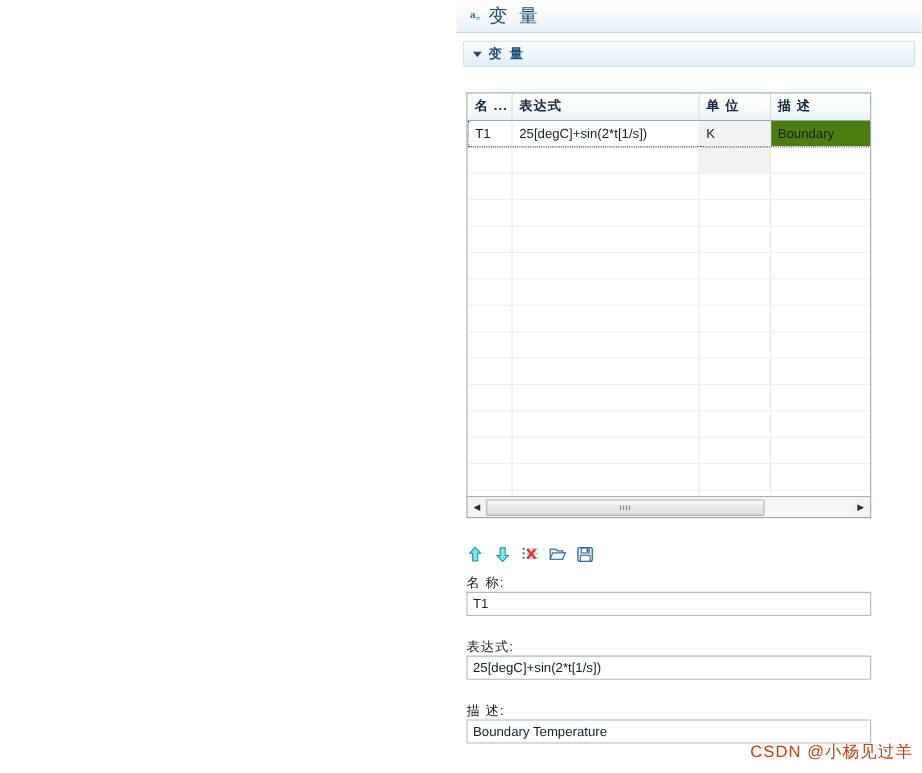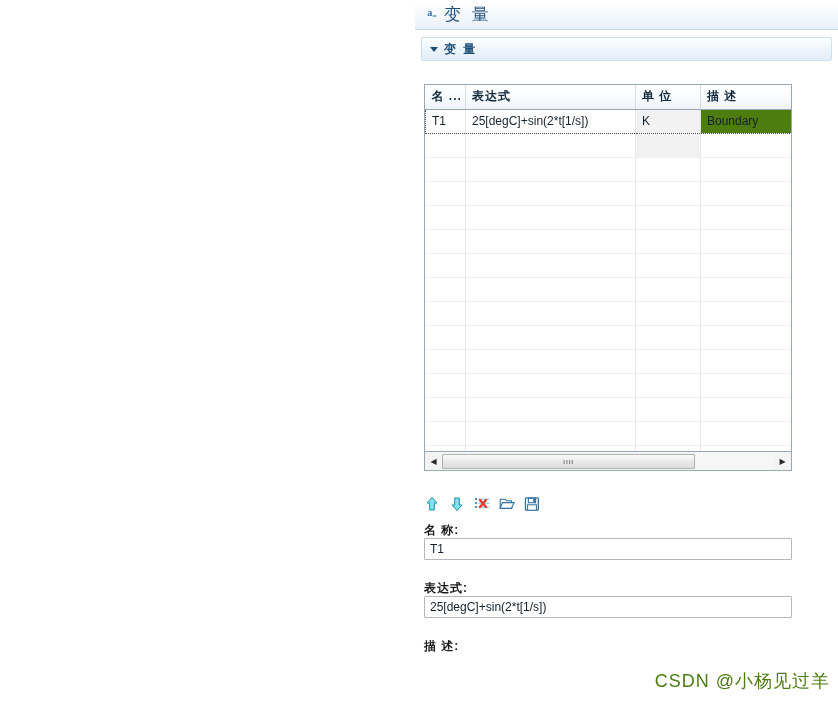--- a/index.html
+++ b/index.html
@@ -120,39 +120,39 @@
   .icon-bar{
     position:absolute;left:32px;height:20px;
     display:flex;align-items:center;gap:9px;
   }
   .panel-right .icon-bar{left:424px;}
   .ibtn{width:16px;height:16px;display:block;}
 
   
   .fld-label{
     position:absolute;font-size:12px;color:#1b1b1b;
-    font-weight:bold;letter-spacing:1px;white-space:nowrap;
+    font-weight:normal;letter-spacing:1px;white-space:nowrap;
   }
   .fld-input{
     position:absolute;height:22px;box-sizing:border-box;
     border:1px solid #b3b9bf;background:#fff;
     font-family:"Liberation Sans","DejaVu Sans",sans-serif;
     font-size:12px;color:#15212b;
     padding:0 5px;border-radius:1px;
     outline:none;
   }
   .panel-left .fld-label{left:32px;}
   .panel-left .fld-input{left:32px;width:368px;}
   .panel-right .fld-label{left:424px;}
   .panel-right .fld-input{left:424px;width:368px;}
 
   
   .watermark{
     position:absolute;right:8px;bottom:10px;
-    font-size:18px;color:#4d7c0f;
+    font-size:15px;color:#c2410c;
     letter-spacing:1px;white-space:nowrap;
     pointer-events:none;user-select:none;
   }
   
   .gap-line{
     position:absolute;left:405px;top:0;width:10px;height:703px;background:#fff;
   }
 </style>
 </head>
 <body>
@@ -493,16 +493,17 @@
       </svg>
     </div>
 
     <div class="fld-label" style="top:522px;">名 称:</div>
     <input class="fld-input" style="top: 538px;" value="T1">
 
     <div class="fld-label" style="top:580px;">表达式:</div>
     <input class="fld-input" style="top: 596px;" value="25[degC]+sin(2*t[1/s])">
 
     <div class="fld-label" style="top:638px;">描 述:</div>
+    <input class="fld-input" style="top: 654px;" value="Boundary Temperature">
   </div>
 
   <div class="watermark">CSDN @小杨见过羊</div>
 </div>
 
 </body></html>

